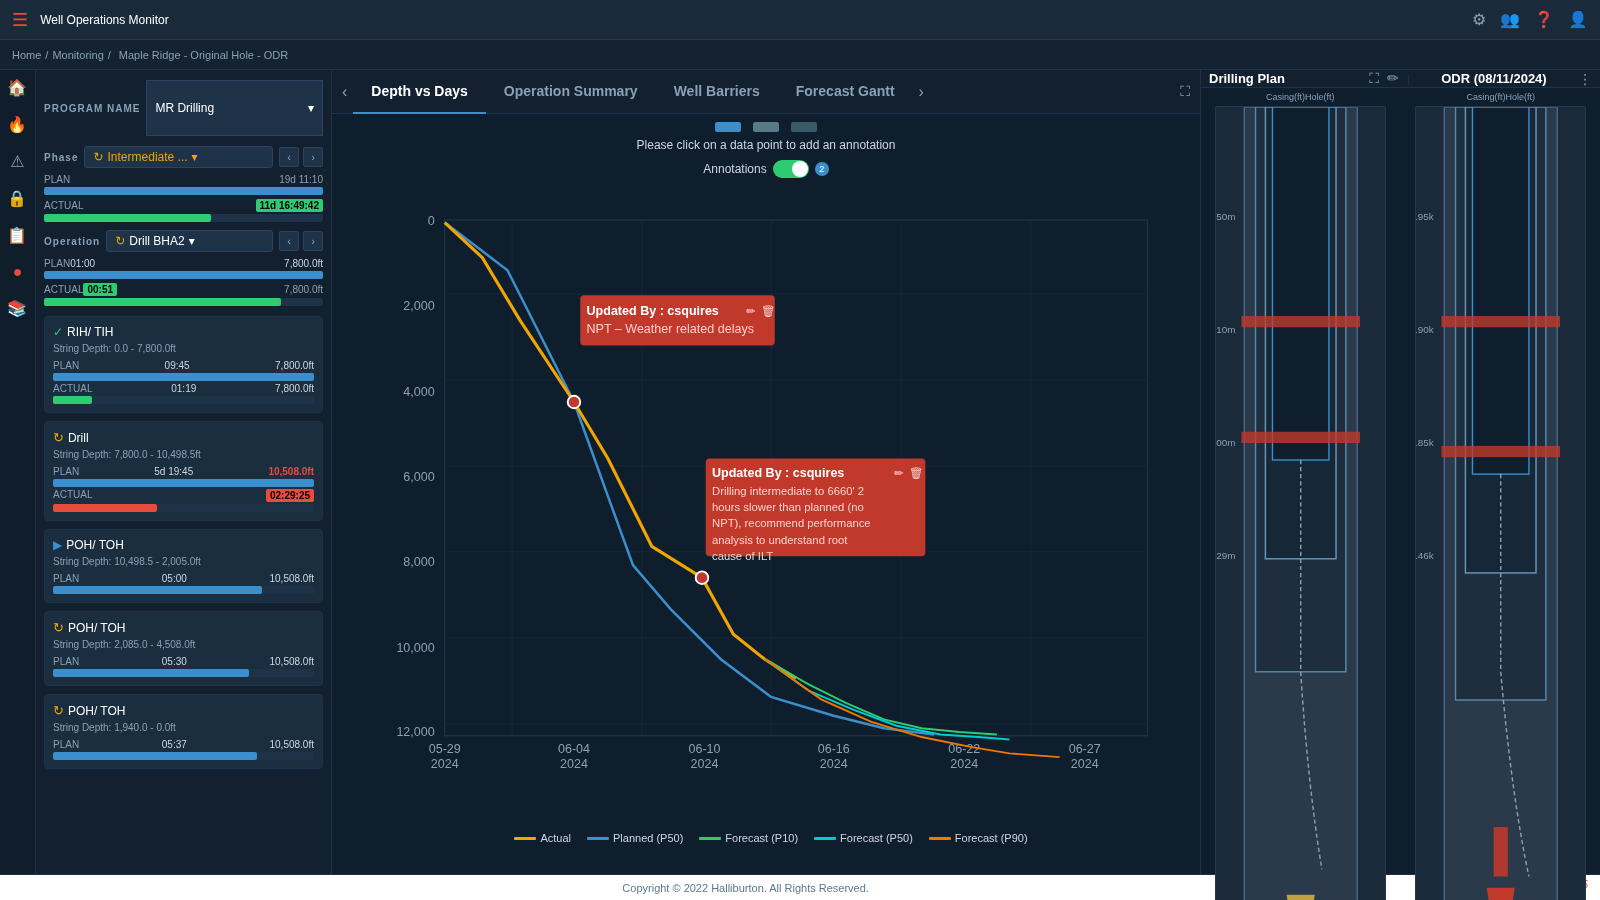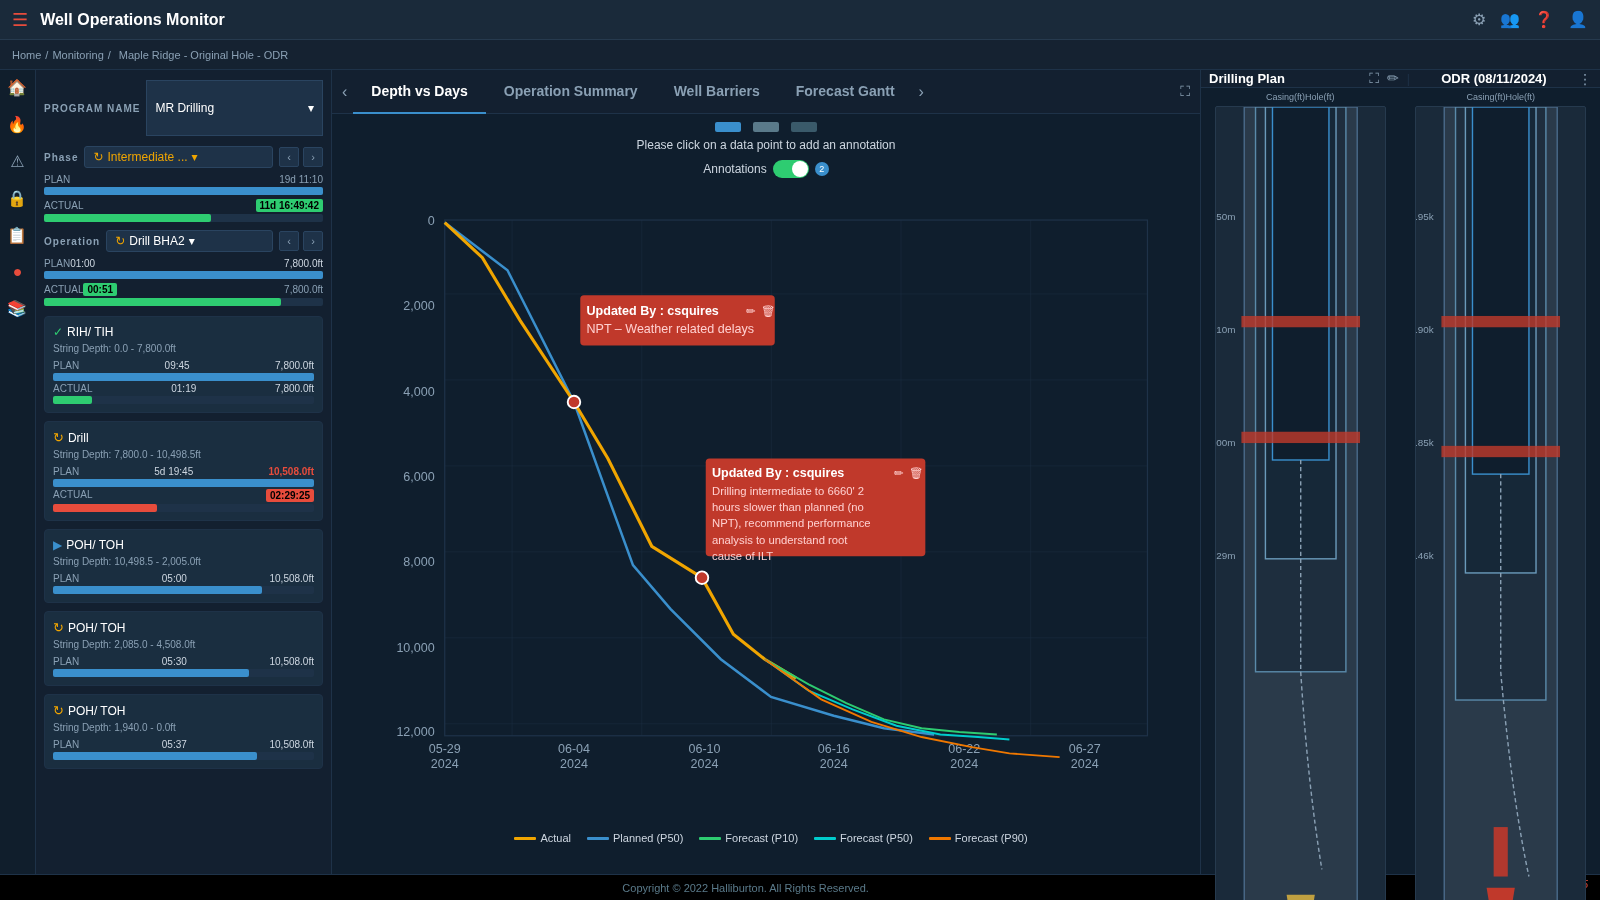--- a/index.html
+++ b/index.html
@@ -1,21 +1,21 @@
 <!DOCTYPE html>
 <html><head>
   <meta charset="utf-8">
   <style>
     * { box-sizing: border-box; margin: 0; padding: 0; }
     body { background: #0d1b2a; color: #cdd6e0; font-family: 'Segoe UI', Arial, sans-serif; font-size: 12px; height: 900px; width: 1600px; overflow: hidden; }
 
     
     .topbar { background: #1a2a3a; height: 40px; display: flex; align-items: center; padding: 0 12px; gap: 12px; border-bottom: 1px solid #263a4e; }
     .topbar-menu-icon { color: #e74c3c; font-size: 18px; cursor: pointer; }
-    .topbar-title { color: #fff; font-size: 16px; font-weight: 700; flex: 1; }
+    .topbar-title { color: #fff; font-size: 12px; font-weight: 400; flex: 1; }
     .topbar-icons { display: flex; gap: 14px; color: #8aa0b4; font-size: 16px; }
 
     
     .breadcrumb { background: #152231; height: 30px; display: flex; align-items: center; padding: 0 12px; font-size: 11px; color: #8aa0b4; border-bottom: 1px solid #1e3248; }
     .breadcrumb a { color: #8aa0b4; text-decoration: none; }
     .breadcrumb span { margin: 0 4px; }
 
     
     .main-layout { display: flex; height: calc(900px - 70px - 26px); }
 
@@ -101,21 +101,21 @@
     .rph-title { color: #fff; font-size: 13px; font-weight: 600; flex: 1; }
     .rph-icons { display: flex; gap: 8px; color: #8aa0b4; font-size: 14px; }
     .rph-divider { color: #1e3248; }
     .rph-title2 { color: #fff; font-size: 13px; font-weight: 600; flex: 1; text-align: center; }
 
     .right-panel-content { display: flex; flex: 1; gap: 2px; }
     .drill-plan-col { flex: 1; display: flex; flex-direction: column; align-items: center; padding: 4px; }
     .odr-col { flex: 1; display: flex; flex-direction: column; align-items: center; padding: 4px; }
 
     
-    .footer { height: 26px; background: #000000; display: flex; align-items: center; justify-content: center; border-top: 1px solid #1e3248; }
+    .footer { height: 26px; background: #ffffff; display: flex; align-items: center; justify-content: center; border-top: 1px solid #1e3248; }
     .footer-text { color: #5a7a8a; font-size: 11px; flex: 1; text-align: center; }
     .footer-brand { color: #e74c3c; font-size: 12px; font-style: italic; padding-right: 12px; }
 
     
     .well-diagram { background: #1a2a3a; border: 1px solid #263a4e; border-radius: 2px; width: 90%; flex: 1; margin: 2px auto; display: flex; align-items: center; justify-content: center; overflow: hidden; position: relative; }
 
     
     .spinner { display: inline-block; color: #f0a500; }
     .play-icon { color: #3a8fcc; }
   </style>

